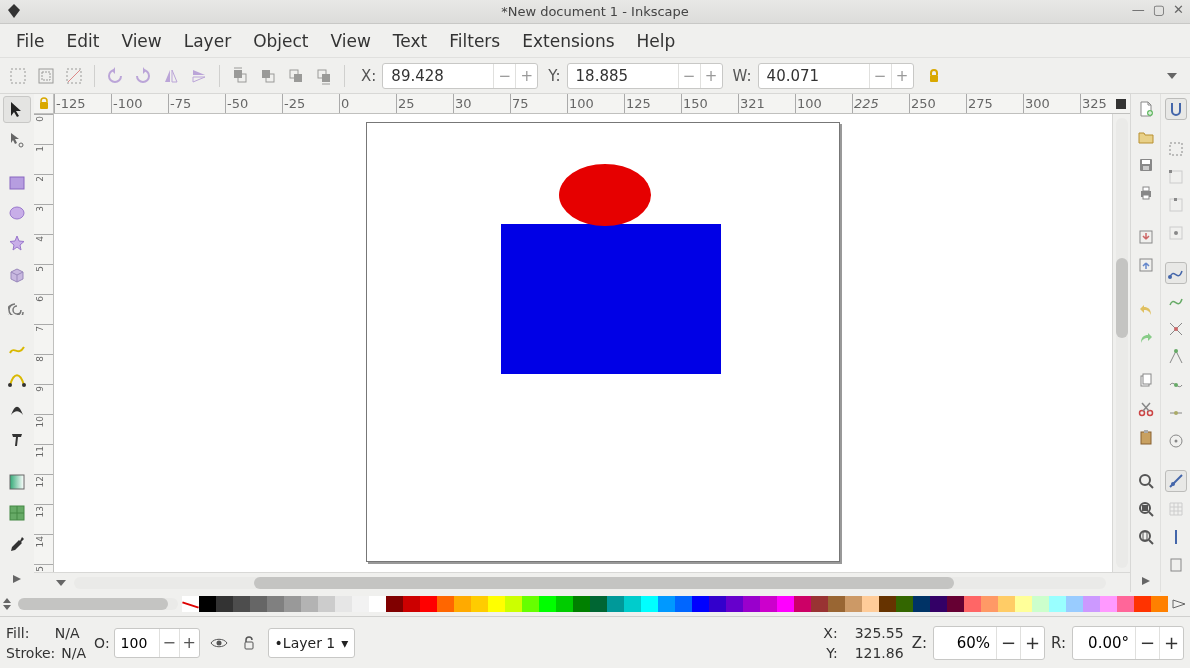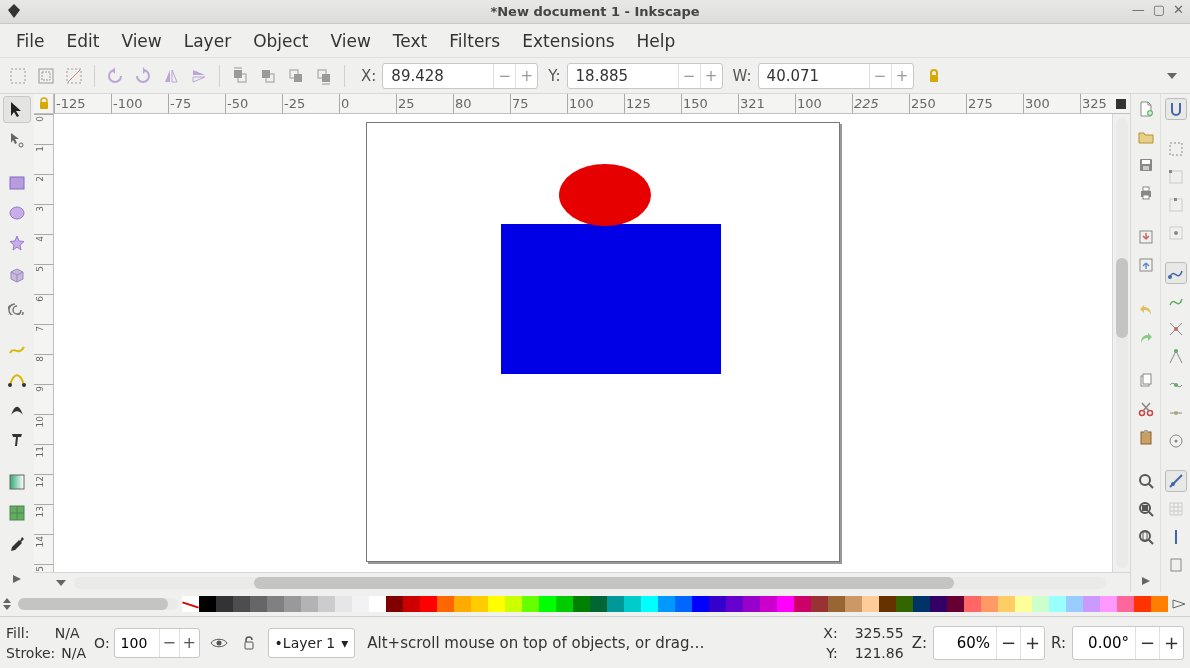--- a/index.html
+++ b/index.html
@@ -1,18 +1,18 @@
 <!DOCTYPE html>
 <html><head>
 <meta charset="utf-8">
 <style>
   * { box-sizing: border-box; margin: 0; padding: 0; font-family: "DejaVu Sans", "Liberation Sans", Arial, sans-serif; }
   body { width: 1190px; height: 668px; background: #f0f0ee; overflow: hidden; color: #222; font-size: 13px; }
   .titlebar { height: 24px; background: linear-gradient(#e8e8e6,#dcdcda); display:flex; align-items:center; justify-content:center; position:relative; border-bottom:1px solid #c8c8c6;}
-  .titlebar .title { font-weight:bold; color:#444;}
+  .titlebar .title { font-weight:normal; color:#444;}
   .titlebar .winbtns { position:absolute; right:6px; top:2px; display:flex; gap:8px; color:#666;}
   .titlebar .appicon { position:absolute; left:6px; top:3px; width:16px; height:16px;}
   .menubar { height: 34px; display:flex; align-items:center; padding:0 6px; gap:2px; background:#f0f0ee; border-bottom:1px solid #e0e0de;}
   .menubar .menuitem { padding:4px 10px; font-size:17px; color:#333; border-radius:3px;}
   .toolrow { height: 36px; display:flex; align-items:center; padding:0 6px; gap:4px; background:#f0f0ee; border-bottom:1px solid #d8d8d6;}
   .tbtn { width:24px; height:24px; display:flex; align-items:center; justify-content:center; border-radius:3px; color:#888;}
   .tbtn svg { width:18px; height:18px; }
   .sep { width:1px; height:22px; background:#d0d0ce; margin:0 4px;}
   .coordbox { display:flex; align-items:center; gap:2px;}
   .coordbox .lbl { font-size:15px; color:#555; margin:0 4px 0 8px;}
@@ -324,21 +324,21 @@
           <div class="tlab" style="left: 114px;">-75</div>
           <div class="tick" style="left: 171px;"></div>
           <div class="tlab" style="left: 171px;">-50</div>
           <div class="tick" style="left: 228px;"></div>
           <div class="tlab" style="left: 228px;">-25</div>
           <div class="tick" style="left: 285px;"></div>
           <div class="tlab" style="left: 285px;">0</div>
           <div class="tick" style="left: 342px;"></div>
           <div class="tlab" style="left: 342px;">25</div>
           <div class="tick" style="left: 399px;"></div>
-          <div class="tlab" style="left: 399px;">80</div>
+          <div class="tlab" style="left: 399px;">30</div>
           <div class="tick" style="left: 456px;"></div>
           <div class="tlab" style="left: 456px;">75</div>
           <div class="tick" style="left: 513px;"></div>
           <div class="tlab" style="left: 513px;">100</div>
           <div class="tick" style="left: 570px;"></div>
           <div class="tlab" style="left: 570px;">125</div>
           <div class="tick" style="left: 627px;"></div>
           <div class="tlab" style="left: 627px;">150</div>
           <div class="tick" style="left: 684px;"></div>
           <div class="tlab" style="left: 684px;">321</div>
@@ -719,21 +719,20 @@
       <svg width="16" height="16" viewBox="0 0 16 16">
         <rect x="4" y="7" width="8" height="7" rx="1" fill="none" stroke="#555"></rect>
         <path d="M5 7V5a3 3 0 0 1 6 0" fill="none" stroke="#555" stroke-width="1.5"></path>
       </svg>
     </div>
   <div class="layerbox">
     <span>•Layer 1</span>
     <span style="margin-left:6px;">▾</span>
   </div>
   <div class="msgbox">
-    <div>Alt+scroll mouse on top of objects, or drag…</div>
   </div>
   <div class="xybox">
     <div class="row">
         <span class="k">X:</span>
         <span class="v">325.55</span>
       </div>
     <div class="row">
         <span class="k">Y:</span>
         <span class="v">121.86</span>
       </div>

